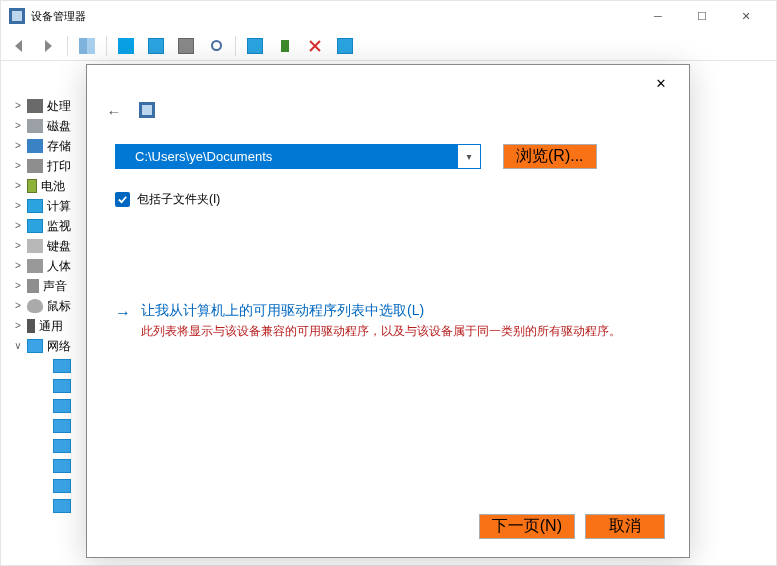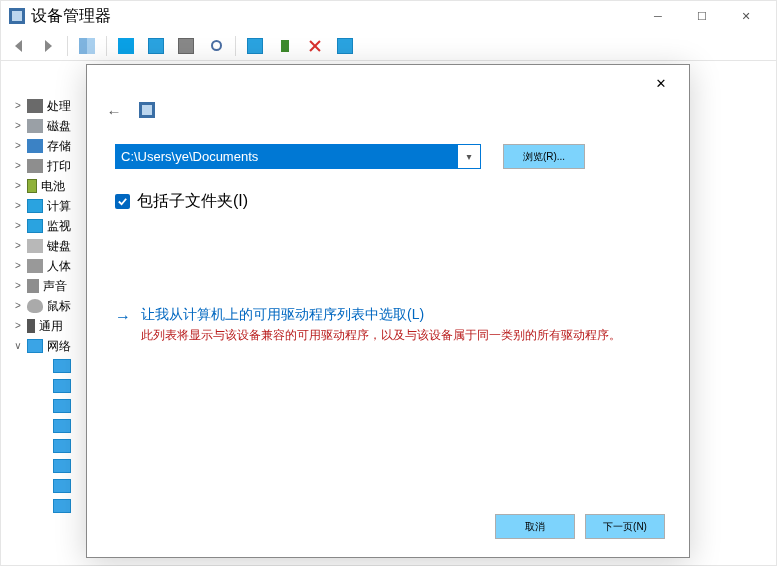--- a/index.html
+++ b/index.html
@@ -4,21 +4,21 @@
   <style>
     * { box-sizing: border-box; margin:0; padding:0; font-family: "Microsoft YaHei", "Segoe UI", sans-serif; }
     body { background:#fff; width:777px; height:566px; position:relative; overflow:hidden; font-size:12px; }
 
     
     .devman { position:absolute; inset:0; border:1px solid #e5e5e5; }
 
     .devman-title { display:flex; align-items:center; height:30px; padding:0 8px; }
     .devman-title .icon { width:16px; height:16px; background:#3a6ea5; display:inline-block; margin-right:6px; position:relative; }
     .devman-title .icon::after{content:"";position:absolute;left:3px;top:3px;width:10px;height:10px;background:#bcd6ee;}
-    .devman-title span { font-size:16px; }
+    .devman-title span { font-size:11px; }
     .devman-title .winctrl { margin-left:auto; display:flex; }
     .devman-title .winctrl div { width:44px; height:28px; display:flex; align-items:center; justify-content:center; color:#555; font-size:11px;}
 
     .menubar { display:flex; gap:2px; padding:2px 6px 4px; font-size:12px; border-bottom:1px solid #e5e5e5;}
     .menubar span { padding:2px 6px; }
 
     .toolbar { height:30px; display:flex; align-items:center; gap:4px; padding:2px 4px; border-bottom:1px solid #e5e5e5;}
     .tb-btn { width:26px;height:24px;display:flex;align-items:center;justify-content:center;color:#555;}
     .tb-sep { width:1px;height:20px;background:#ddd;margin:0 2px;}
     .tb-ic { width:16px; height:16px; display:inline-block; }
@@ -67,25 +67,25 @@
     .modal-head .hdic{width:16px;height:16px;background:#3a6ea5;position:relative;}
     .modal-head .hdic::after{content:"";position:absolute;left:3px;top:3px;width:10px;height:10px;background:#bcd6ee;}
     .modal-head span{font-size:12px;}
 
     .modal-body{padding:14px 26px 0 28px;}
     .modal-body h2{color:#003399;font-size:16px;font-weight:400;}
 
     .lbl-search{margin-top:44px;font-size:12px;}
     .pathrow{margin-top:6px;display:flex;align-items:center;gap:22px;}
     .combo{flex:0 0 366px;height:25px;border:1px solid #0078d7;display:flex;align-items:center;background:#fff;}
-    .combo .sel-text{flex:1;height:100%;display:flex;align-items:center;padding:0 5px;background:#0078d4;color:#fff;font-size:13px;}
+    .combo .sel-text{flex:1;height:100%;display:flex;align-items:center;padding:0 19px;background:#0078d4;color:#fff;font-size:13px;}
     .combo .chev{width:22px;text-align:center;color:#555;font-size:10px;}
-    .btn{min-width:82px;height:25px;border:1px solid #adadad;background:#7dd3fc;font-size:10px;padding:0 12px;cursor:default;}
-
-    .chkrow{margin-top:22px;display:flex;align-items:center;gap:7px;font-size:16px;}
+    .btn{min-width:82px;height:25px;border:1px solid #adadad;background:#f97316;font-size:16px;padding:0 12px;cursor:default;}
+
+    .chkrow{margin-top:22px;display:flex;align-items:center;gap:7px;font-size:12px;}
     .chkb{width:15px;height:15px;background:#0067c0;display:flex;align-items:center;justify-content:center;border-radius:2px;}
     .chkb svg{width:11px;height:11px;}
 
     .linkbox{margin-top:94px;display:flex;gap:10px;align-items:flex-start;padding-right:10px;}
     .arrow{color:#0067c0;font-size:16px;line-height:18px;}
     .linktitle{color:#0067c0;font-size:14px;}
     .linksub{color:#b91c1c;font-size:12px;margin-top:3px;line-height:16px;}
 
     .btnbar{position:absolute;bottom:18px;right:24px;display:flex;gap:10px;}
     .btnbar .btn{min-width:80px;}
@@ -272,16 +272,16 @@
     <div class="linkbox">
       <span class="arrow">→</span>
       <div>
         <div class="linktitle">让我从计算机上的可用驱动程序列表中选取(L)</div>
         <div class="linksub">此列表将显示与该设备兼容的可用驱动程序，以及与该设备属于同一类别的所有驱动程序。</div>
       </div>
     </div>
   </div>
 
   <div class="btnbar">
+    <button class="btn">下一页(N)</button>
     <button class="btn">取消</button>
-    <button class="btn">下一页(N)</button>
   </div>
 </div>
 
 </body></html>

